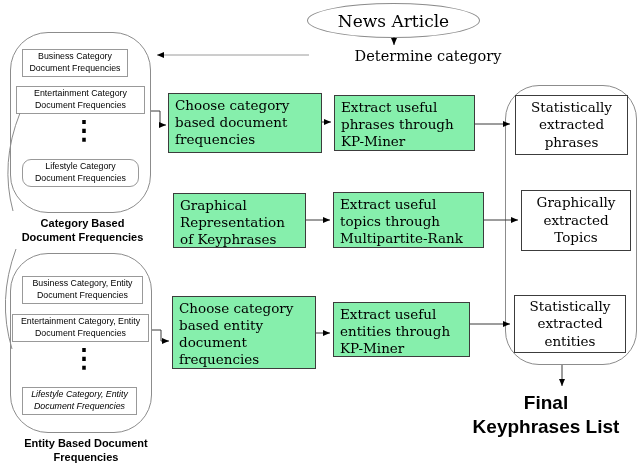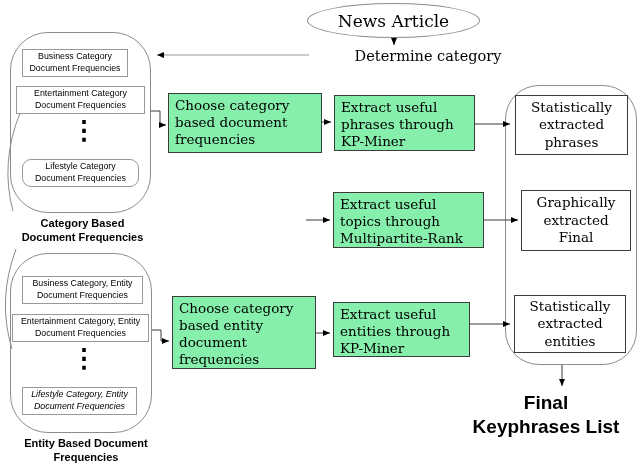--- a/index.html
+++ b/index.html
@@ -90,38 +90,41 @@
 Document Frequencies</div>
   <div class="caption" style="left:0px;top:437px;width:172px;">Entity Based Document
 Frequencies</div>
 
   <div class="pbox serif" style="left:168px;top:93px;width:154px;height:60px;">Choose category
 based document
 frequencies</div>
   <div class="pbox serif" style="left:334px;top:95px;width:141px;height:56px;">Extract useful
 phrases through
 KP-Miner</div>
+  <div class="pbox serif" style="left:173px;top:193px;width:133px;height:55px;">Graphical
+Representation
+of Keyphrases</div>
   <div class="pbox serif" style="left:333px;top:192px;width:151px;height:56px;">Extract useful
 topics through
 Multipartite-Rank</div>
   <div class="pbox serif" style="left:172px;top:296px;width:144px;height:73px;">Choose category
 based entity
 document
 frequencies</div>
   <div class="pbox serif" style="left:333px;top:302px;width:137px;height:55px;">Extract useful
 entities through
 KP-Miner</div>
 
   <div class="group out"></div>
   <div class="obox serif" style="left:515px;top:95px;width:113px;height:60px;">Statistically
 extracted
 phrases</div>
   <div class="obox serif" style="left:521px;top:190px;width:110px;height:61px;">Graphically
 extracted
-Final</div>
+Topics</div>
   <div class="obox serif" style="left:514px;top:295px;width:112px;height:58px;">Statistically
 extracted
 entities</div>
 
   <div class="final-label">Final
 Keyphrases List</div>
 
   <svg class="wires" viewBox="0 0 640 471" xmlns="http://www.w3.org/2000/svg">
     <defs>
       <marker id="arr" markerWidth="8" markerHeight="7" refX="7" refY="3" orient="auto">

